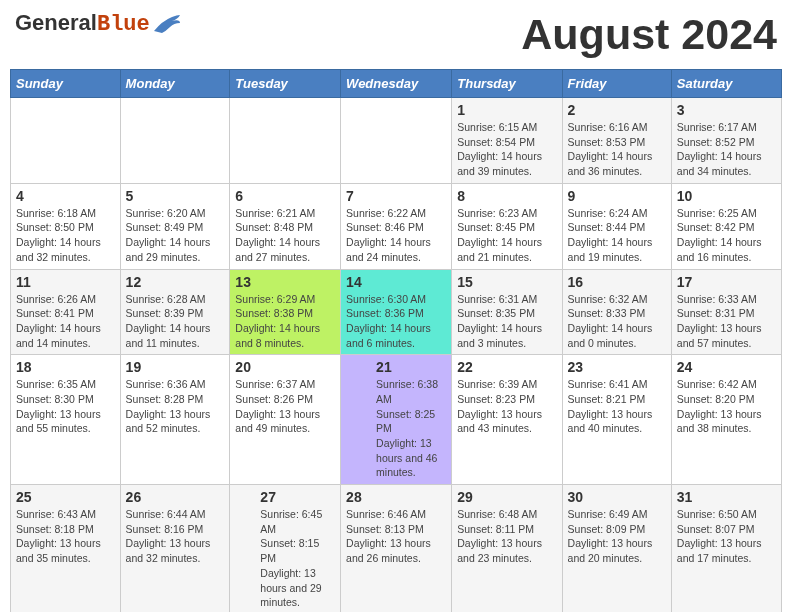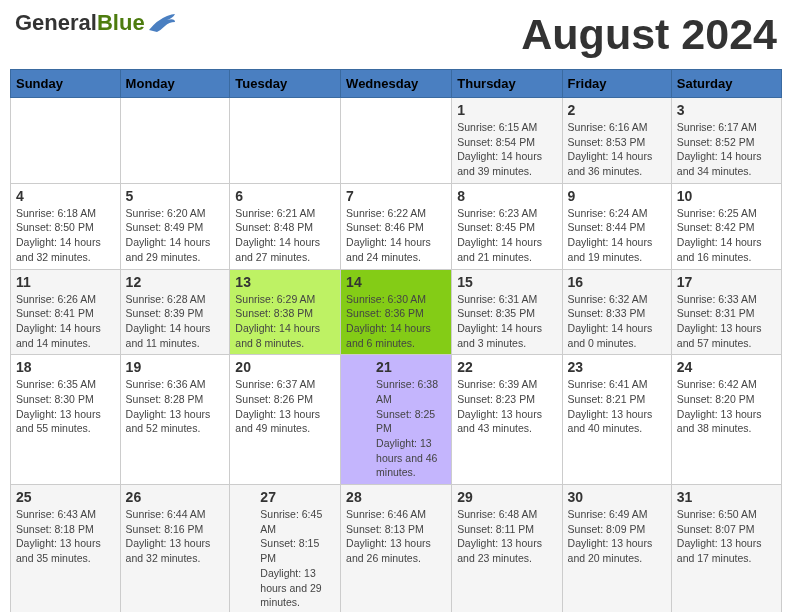--- a/index.html
+++ b/index.html
@@ -34,26 +34,27 @@
       font-size: 16px;
       color: #555;
     }
     .calendar {
       width: 100%;
       border-collapse: collapse;
       font-size: 11px;
     }
     .calendar th {
       background-color: #4a7fc1;
-      color: #000000;
+      color: #ffffff;
       text-align: left;
       padding: 6px 5px;
       font-size: 13px;
       font-weight: bold;
       border: 1px solid #3a6aa0;
+      font-style: italic;
     }
     .calendar td {
       border: 1px solid #ccc;
       vertical-align: top;
       padding: 4px 5px;
       width: 113px;
       min-height: 80px;
       background: #fff;
     }
     .calendar tr:nth-child(odd) td {
@@ -78,21 +79,21 @@
       background: #fff !important;
     }
   </style>
 </head>
 <body>
 
 <div class="header">
   <div class="logo">
     <div style="display:flex; align-items:center; gap:2px;">
       <span style="font-size:22px; font-weight:bold; color:#333;">
-        General<span style="color:#4d7c0f;">Blue</span>
+        General<span style="color:#c2410c;font-family:Liberation Mono, monospace;">Blue</span>
       </span>
       <svg width="30" height="22" viewBox="0 0 30 22">
         <path d="M2 18 Q10 8 20 4 Q25 2 28 2 Q26 6 20 8 Q28 6 28 10 Q22 10 18 14 Q14 18 10 20 Z" fill="#4a7fc1"></path>
       </svg>
     </div>
   </div>
   <div class="title-section">
     <div class="month-title">August 2024</div>
   </div>
 </div>
@@ -164,21 +165,21 @@
           <div class="day-info">Sunrise: 6:26 AM<br>Sunset: 8:41 PM<br>Daylight: 14 hours and 14 minutes.</div>
         </td>
         <td style="background: rgb(245, 245, 245);">
           <span class="day-number">12</span>
           <div class="day-info">Sunrise: 6:28 AM<br>Sunset: 8:39 PM<br>Daylight: 14 hours and 11 minutes.</div>
         </td>
         <td style="background: #bef264; margin-left: 48px;">
           <span class="day-number">13</span>
           <div class="day-info">Sunrise: 6:29 AM<br>Sunset: 8:38 PM<br>Daylight: 14 hours and 8 minutes.</div>
         </td>
-        <td style="background: #84cc16;">
+        <td style="background: #5eead4;">
           <span class="day-number">14</span>
           <div class="day-info">Sunrise: 6:30 AM<br>Sunset: 8:36 PM<br>Daylight: 14 hours and 6 minutes.</div>
         </td>
         <td style="background: rgb(245, 245, 245);">
           <span class="day-number">15</span>
           <div class="day-info">Sunrise: 6:31 AM<br>Sunset: 8:35 PM<br>Daylight: 14 hours and 3 minutes.</div>
         </td>
         <td style="background: rgb(245, 245, 245);">
           <span class="day-number">16</span>
           <div class="day-info">Sunrise: 6:32 AM<br>Sunset: 8:33 PM<br>Daylight: 14 hours and 0 minutes.</div>

